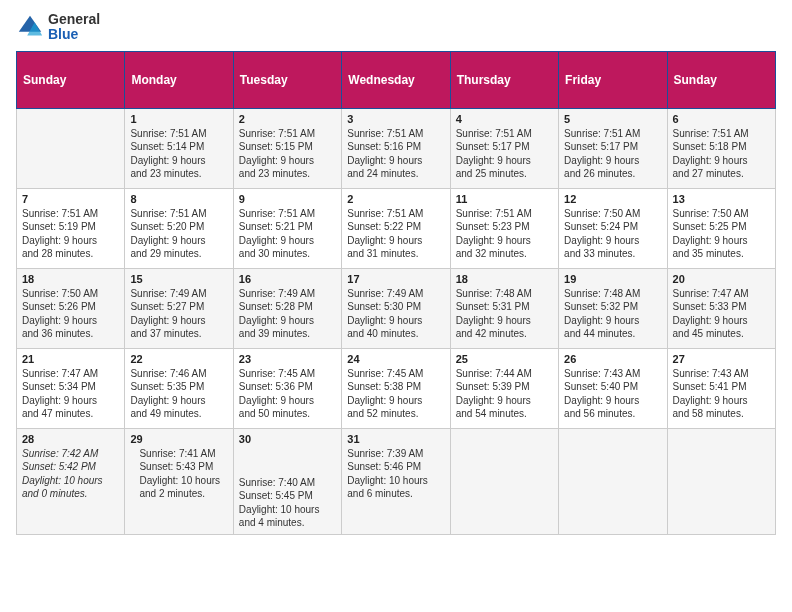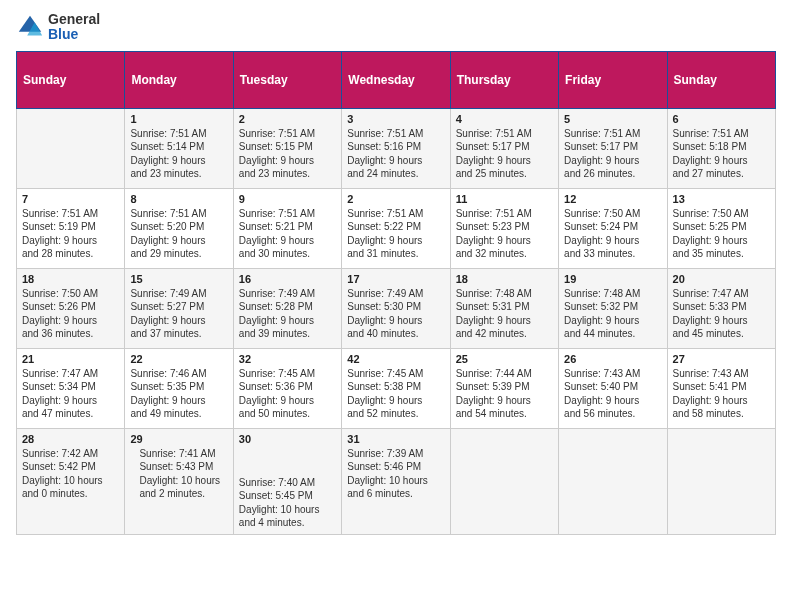--- a/index.html
+++ b/index.html
@@ -286,28 +286,28 @@
 and 47 minutes.</div>
           </td>
           <td>
             <span class="day-num">22</span>
             <div class="cell-content" style="white-space: pre-line;">Sunrise: 7:46 AM
 Sunset: 5:35 PM
 Daylight: 9 hours
 and 49 minutes.</div>
           </td>
           <td>
-            <span class="day-num">32</span>
+            <span class="day-num">23</span>
             <div class="cell-content" style="white-space: pre-line;">Sunrise: 7:45 AM
 Sunset: 5:36 PM
 Daylight: 9 hours
 and 50 minutes.</div>
           </td>
           <td>
-            <span class="day-num">42</span>
+            <span class="day-num">24</span>
             <div class="cell-content" style="white-space: pre-line;">Sunrise: 7:45 AM
 Sunset: 5:38 PM
 Daylight: 9 hours
 and 52 minutes.</div>
           </td>
           <td>
             <span class="day-num">25</span>
             <div class="cell-content" style="white-space: pre-line;">Sunrise: 7:44 AM
 Sunset: 5:39 PM
 Daylight: 9 hours
@@ -324,21 +324,21 @@
             <span class="day-num">27</span>
             <div class="cell-content" style="white-space: pre-line;">Sunrise: 7:43 AM
 Sunset: 5:41 PM
 Daylight: 9 hours
 and 58 minutes.</div>
           </td>
         </tr>
         <tr>
           <td>
             <span class="day-num">28</span>
-            <div class="cell-content" style="white-space: pre-line;">Sunrise: 7:42 AM
+            <div class="cell-content" style="white-space: pre-line; font-style: italic;">Sunrise: 7:42 AM
 Sunset: 5:42 PM
 Daylight: 10 hours
 and 0 minutes.</div>
           </td>
           <td>
             <span class="day-num">29</span>
             <div class="cell-content" style="white-space: pre-line; margin-left: 9px;">Sunrise: 7:41 AM
 Sunset: 5:43 PM
 Daylight: 10 hours
 and 2 minutes.</div>

